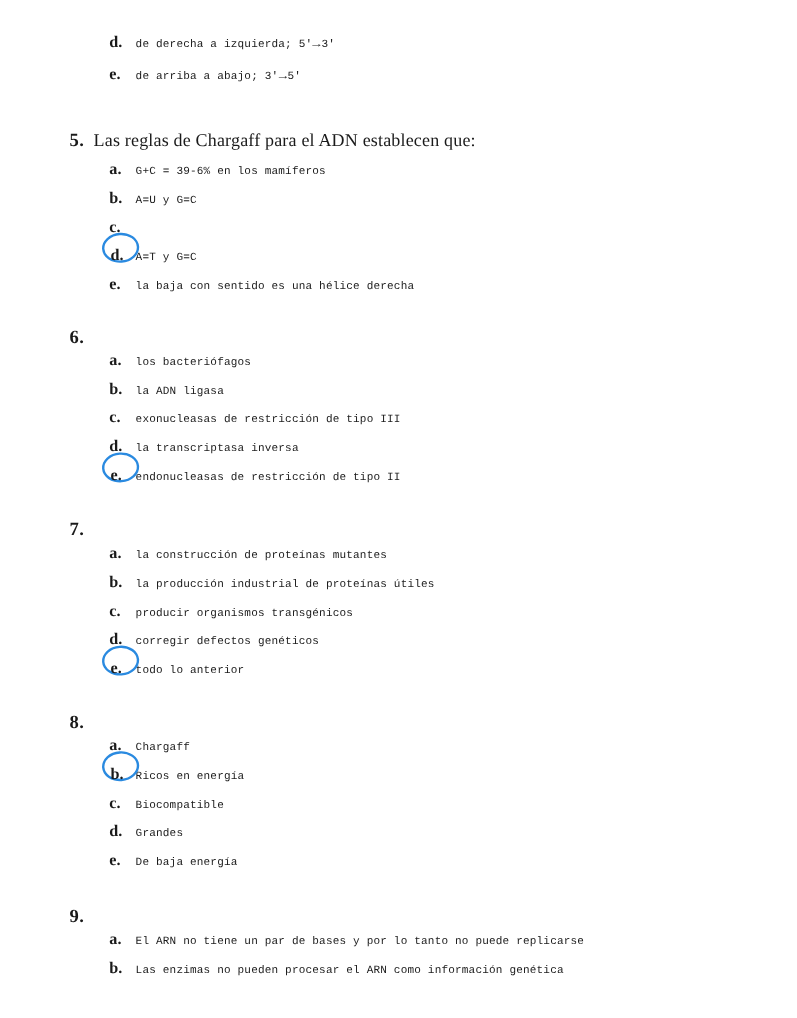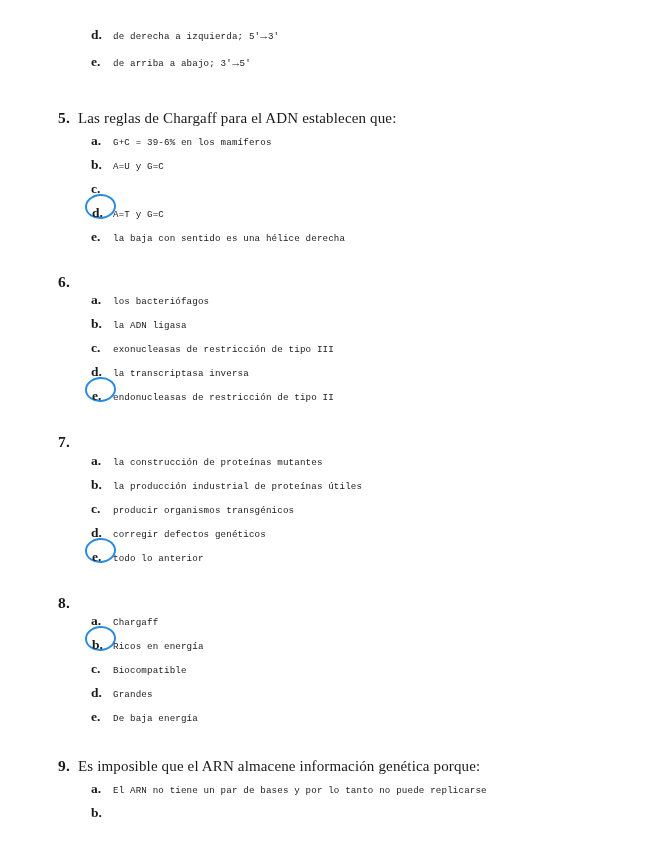--- a/index.html
+++ b/index.html
@@ -288,31 +288,31 @@
             <span class="opt-letter-wrap">
               <span class="opt-letter">e.</span>
             </span>
             <span class="opt-text">De baja energía</span>
           </div>
         </div>
       </div>
       <div class="question" style="margin-top: 22px;">
         <div class="q-stem">
           <span class="q-num">9.</span>
-          <span class="q-text">Es imposible que el ARN almacene información genética porque:</span>
         </div>
         <div class="options">
           <div class="option">
             <span class="opt-letter-wrap">
               <span class="opt-letter">a.</span>
             </span>
             <span class="opt-text">El ARN no tiene un par de bases y por lo tanto no puede replicarse</span>
           </div>
           <div class="option">
             <span class="opt-letter-wrap">
               <span class="opt-letter">b.</span>
             </span>
+            <span class="opt-text">Las enzimas no pueden procesar el ARN como información genética</span>
           </div>
         </div>
       </div>
     </div>
 
 </div>
 
 </body></html>

